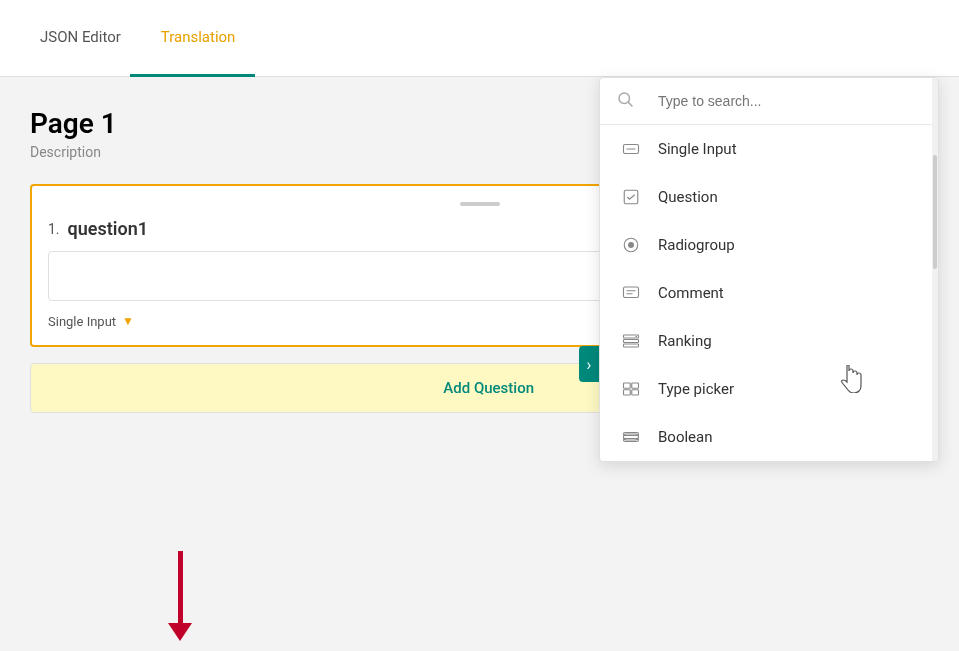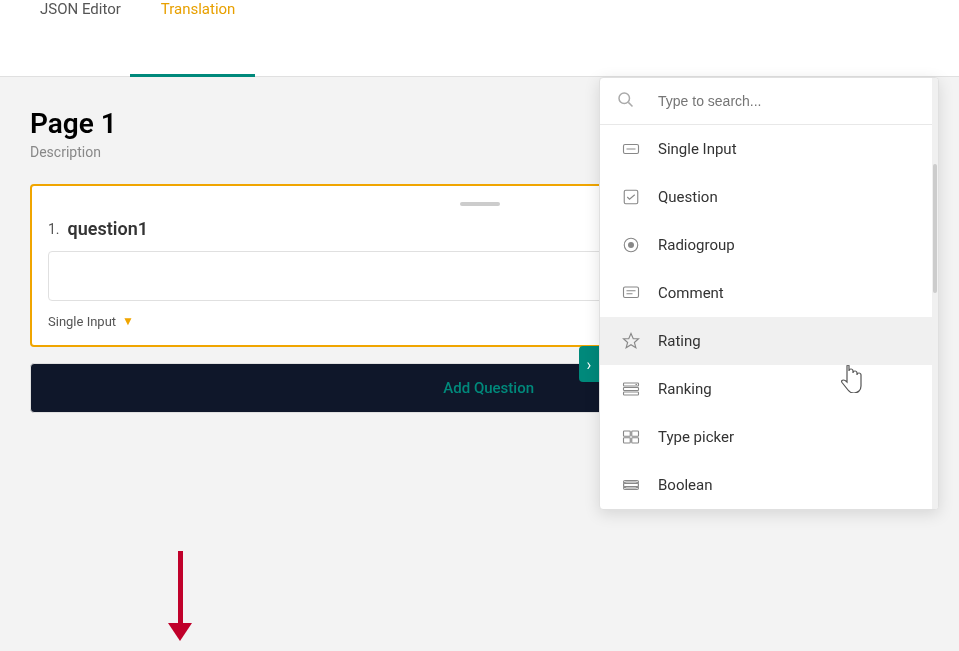--- a/index.html
+++ b/index.html
@@ -20,21 +20,21 @@
       height: 77px;
       padding: 0 20px;
       border-bottom: 1px solid #e0e0e0;
       position: relative;
       z-index: 10;
     }
     .header-tab {
       padding: 0 20px;
       height: 77px;
       display: flex;
-      align-items: flex-start;
+      align-items: center;
       font-size: 15px;
       color: #555;
       cursor: pointer;
       border-bottom: 3px solid transparent;
       margin-bottom: -1px;
     }
     .header-tab.active {
       color: #e8a000;
       border-bottom: 3px solid #00897b;
     }
@@ -133,21 +133,21 @@
       font-size: 13px;
       color: #555;
       cursor: pointer;
     }
     .action-btn .icon-orange {
       color: #f0a500;
     }
 
     
     .add-question-bar {
-      background: #0f172a;
+      background: #fef9c3;
       border: 1px solid #e0e0e0;
       border-radius: 4px;
       display: flex;
       align-items: center;
       justify-content: space-between;
       padding: 0 20px;
       height: 50px;
     }
     .add-question-text {
       color: #00897b;
@@ -374,28 +374,20 @@
         <div class="menu-item">
           <div class="menu-icon">
             <svg class="icon-svg" viewBox="0 0 24 24" fill="none" stroke="#888" stroke-width="1.5">
               <rect x="2" y="4" width="20" height="14" rx="2"></rect>
               <line x1="6" y1="9" x2="18" y2="9"></line>
               <line x1="6" y1="13" x2="14" y2="13"></line>
             </svg>
           </div>
           <span>Comment</span>
         </div>
-        <div class="menu-item highlighted">
-          <div class="menu-icon">
-            <svg class="icon-svg" viewBox="0 0 24 24" fill="none" stroke="#888" stroke-width="1.5">
-              <polygon points="12,2 15,9 22,9 16.5,14 18.5,21 12,17 5.5,21 7.5,14 2,9 9,9"></polygon>
-            </svg>
-          </div>
-          <span>Rating</span>
-        </div>
         <div class="menu-item">
           <div class="menu-icon">
             <svg class="icon-svg" viewBox="0 0 24 24" fill="none" stroke="#888" stroke-width="1.5">
               <rect x="2" y="4" width="20" height="4" rx="1"></rect>
               <rect x="2" y="10" width="20" height="4" rx="1"></rect>
               <rect x="2" y="16" width="20" height="4" rx="1"></rect>
               <line x1="18" y1="6" x2="20" y2="6"></line>
             </svg>
           </div>
           <span>Ranking</span>

